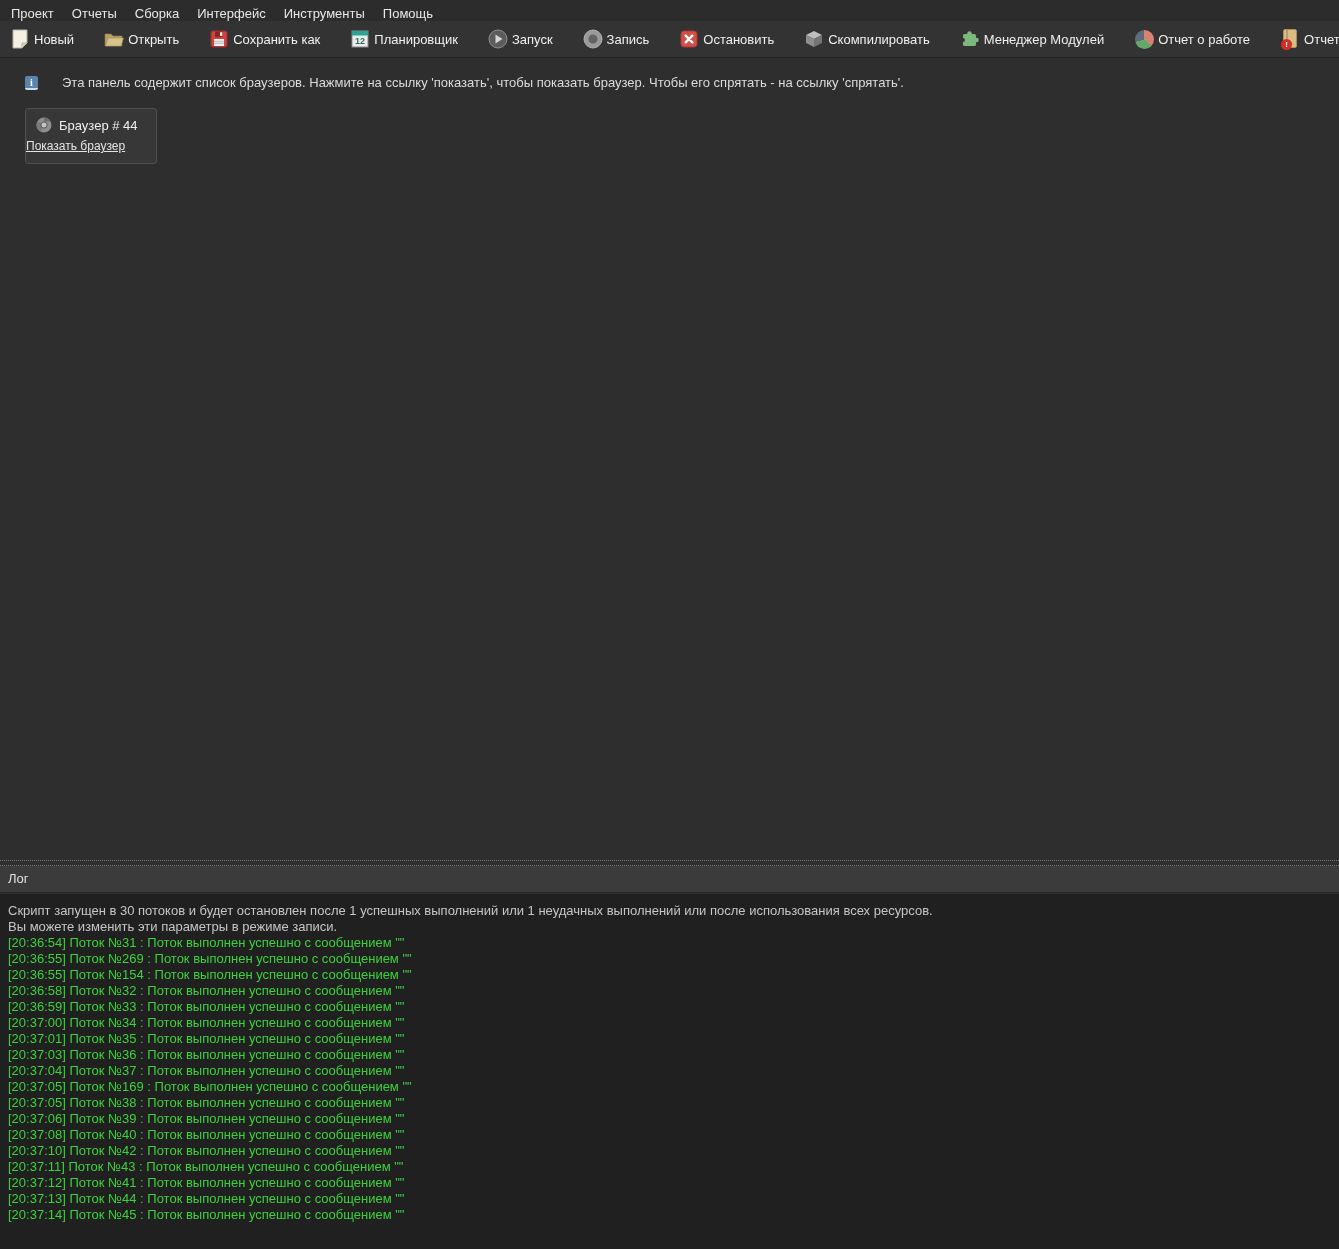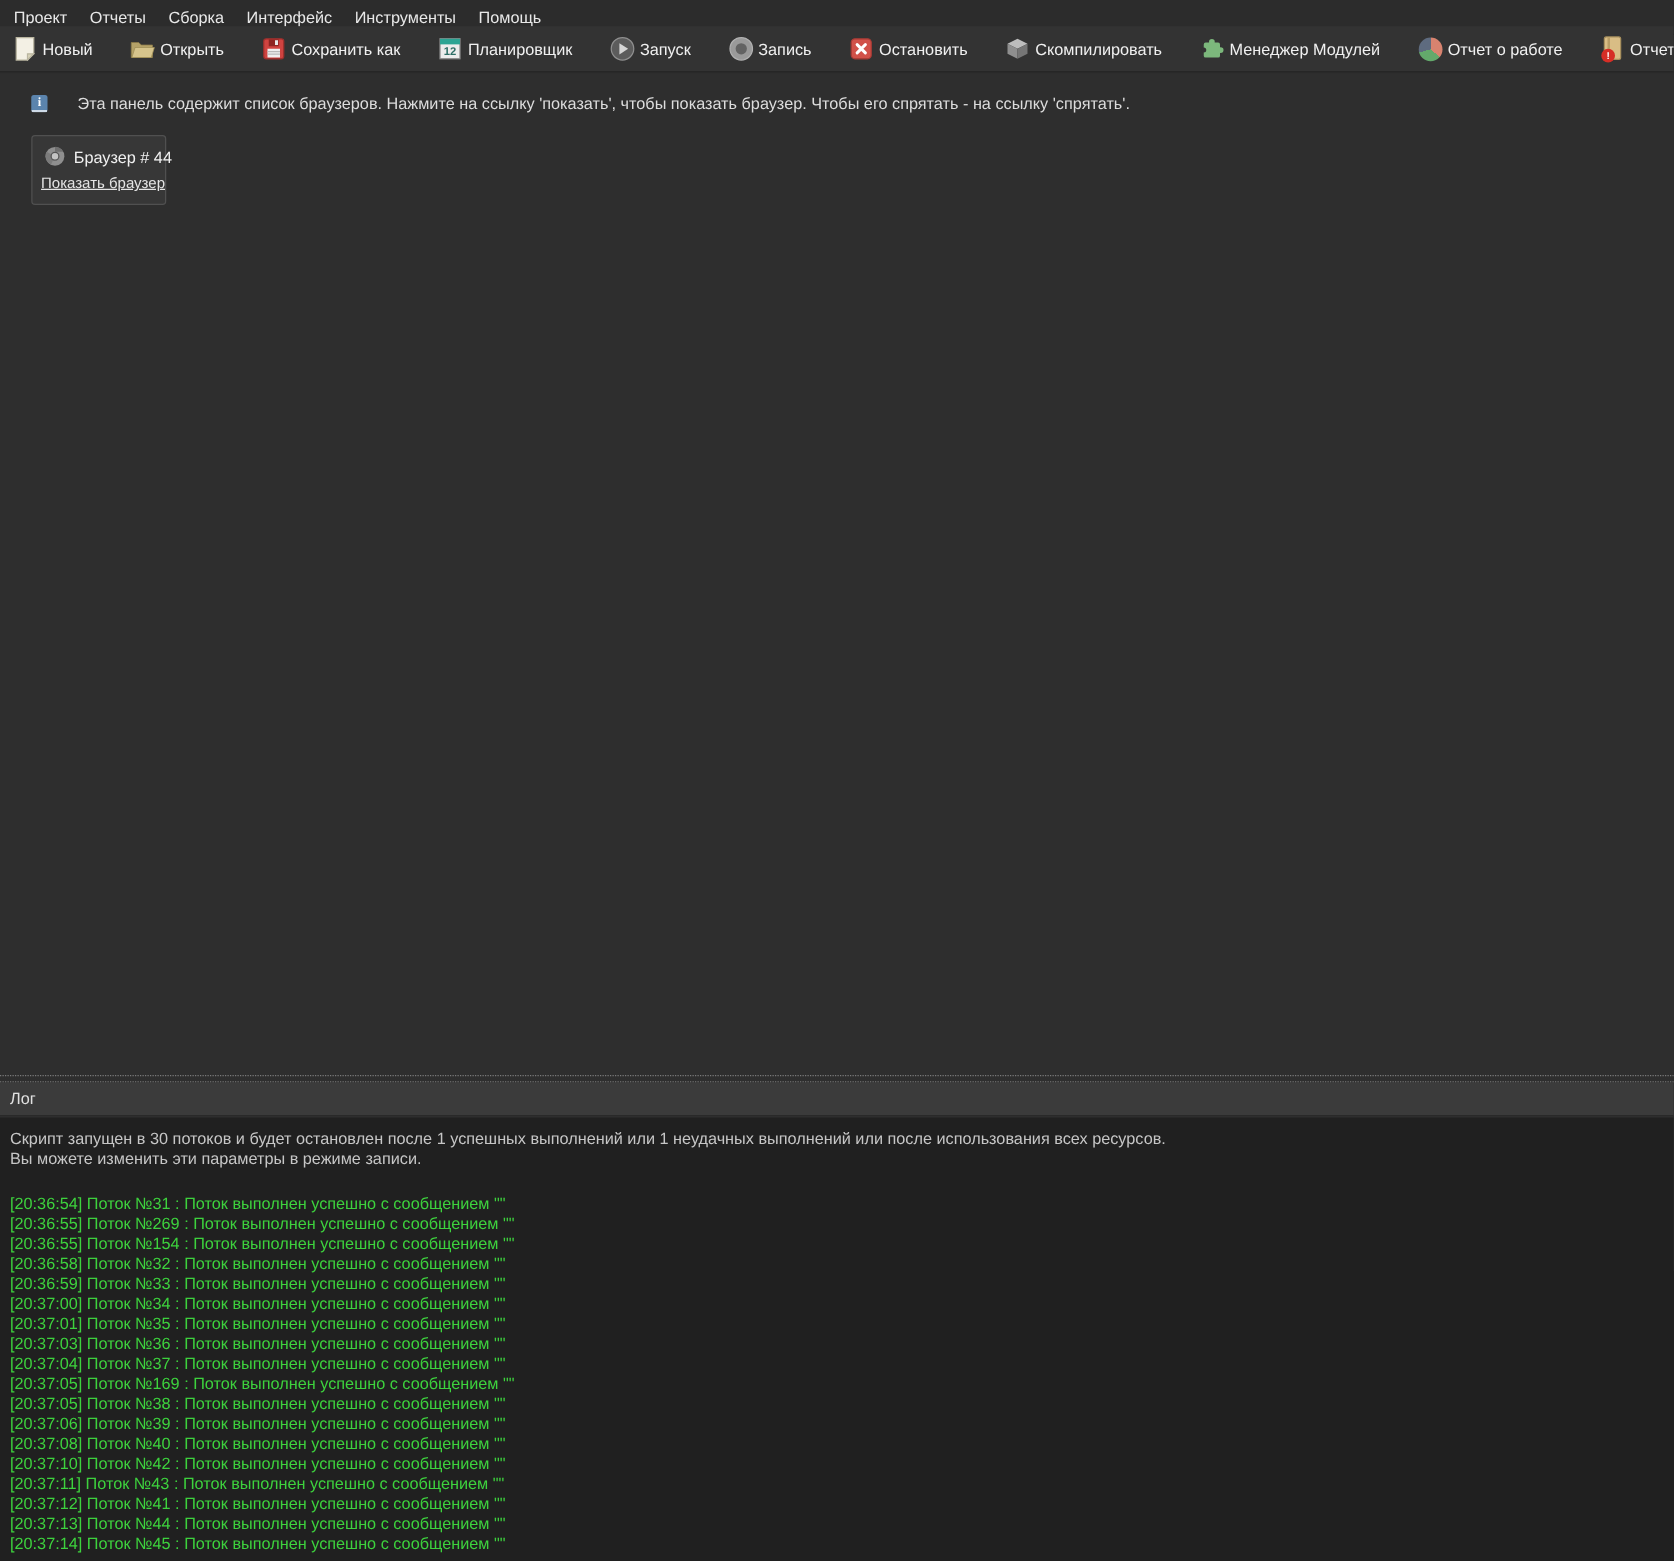--- a/index.html
+++ b/index.html
@@ -55,46 +55,46 @@
   .info-icon {
     width:13px; height:14px; margin-top:1px; background:#5b84ad; border-radius:2px;
     color:#fff; font-size:10px; font-weight:bold; font-family:"Liberation Serif","DejaVu Serif",serif;
     display:flex; align-items:center; justify-content:center; flex:0 0 auto;
     border-bottom:2px solid #cfdbe8;
   }
   .info-icon::before { content:"i"; }
   .info-text { font-size:13px; color:#dcdcdc; }
 
   .browser-card {
-    position:absolute; top:49px; left:25px; width:108px; height:56px;
+    position:absolute; top:49px; left:25px; width:132px; height:56px;
     background:#373737; border:1px solid #505050; border-radius:3px;
   }
   .card-row1 { display:flex; align-items:center; gap:7px; padding:8px 0 0 10px; }
   .card-title { font-size:13px; color:#f0f0f0; white-space:nowrap; }
   .card-link {
-    display:block; text-align:right; margin-top:6px;
+    display:block; text-align:left; margin-top:6px;
     font-size:12px; color:#e4e4e4; text-decoration:underline; cursor:pointer;
   }
 
   
   .splitter {
     position:absolute; top:860px; left:0; right:0; height:6px; background:#2e2e2e;
     border-top:1px dotted #7a7a7a; border-bottom:1px dotted #7a7a7a; cursor:row-resize;
   }
   .log-header {
     position:absolute; top:866px; left:0; right:0; height:27px;
     background:#3b3b3b; border-bottom:1px solid #292929;
     font-size:13px; color:#e0e0e0; line-height:26px; padding-left:8px;
   }
   .log-body {
     position:absolute; top:894px; left:0; right:0; bottom:0;
     background:#202020; padding:9px 8px 0 8px; overflow:hidden;
   }
   .log-summary { font-size:13px; color:#c6c6c6; line-height:16px; }
-  .log-entries { margin-top:20px; }
+  .log-entries { }
   .log-entry { font-size:13px; color:#3dd23d; line-height:16px; white-space:nowrap; }
 </style>
 </head>
 <body>
 
 <div class="menubar">
   <div class="menu-item">Проект</div>
   <div class="menu-item">Отчеты</div>
   <div class="menu-item">Сборка</div>
   <div class="menu-item">Интерфейс</div>

